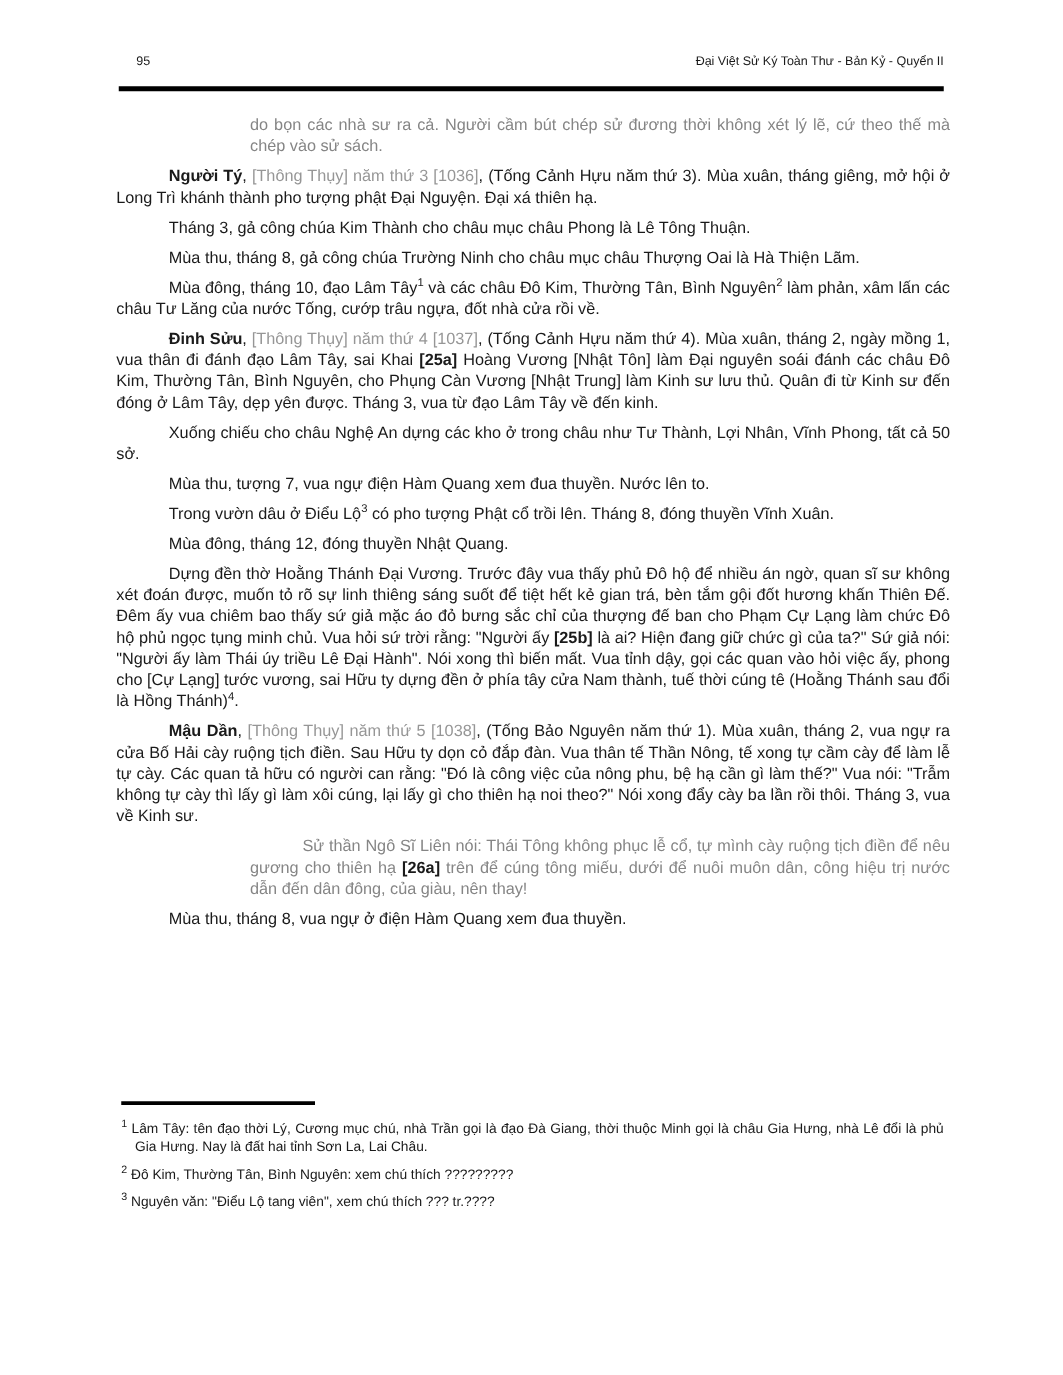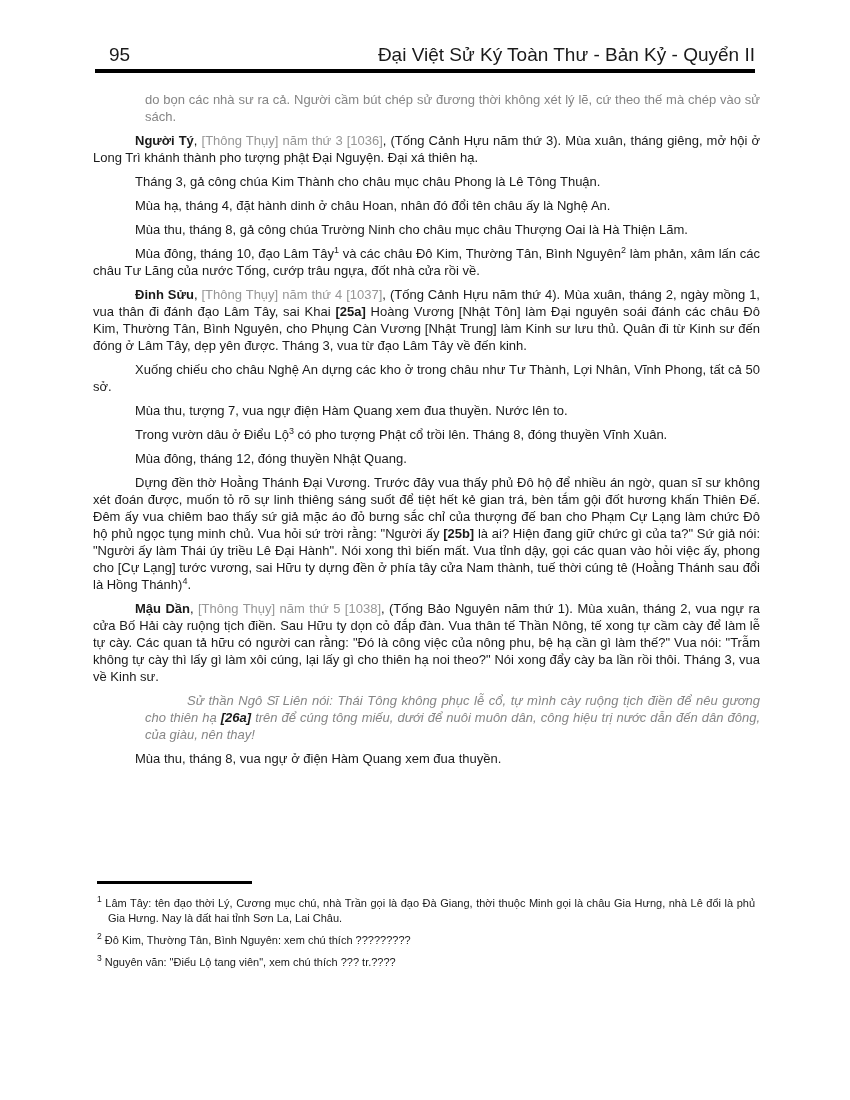--- a/index.html
+++ b/index.html
@@ -2,34 +2,34 @@
 <html style="--text: #1a1a1a; --muted-gray: #969696; --commentary-gray: #858585; --rule-black: #000000;"><head>
 <meta charset="utf-8">
 <style>
   * { margin:0; padding:0; box-sizing:border-box; }
   html, body { background:#ffffff; }
   .page {
     position:relative; width:850px; height:1100px; background:#ffffff;
     font-family:"Liberation Sans", sans-serif; color:var(--text,#1a1a1a);
     overflow:hidden;
   }
-  .header { position:absolute; left:95px; top:44px; width:660px; height:18px; font-size:19px; }
+  .header { position:absolute; left:95px; top:44px; width:660px; height:18px; font-size:10px; }
   .page-number { position:absolute; left:14px; top:0; }
   .doc-title { text-align:right; }
   .header-rule { position:absolute; left:95px; top:69px; width:660px; height:4px; background:var(--rule-black,#000); }
   .content {
     position:absolute; left:93px; top:91px; width:667px;
     font-size:13px; line-height:17px; text-align:justify;
   }
   .para { margin-bottom:7px; }
   .body { text-indent:42px; }
   .commentary, .commentary-cont {
-    margin-left:52px; color:var(--commentary-gray,#858585);
+    margin-left:107px; color:var(--commentary-gray,#858585);
   }
-  .commentary { text-indent:42px;font-style:italic; }
+  .commentary { text-indent:42px; }
   .run-b { font-weight:bold; color:var(--text,#1a1a1a); }
   .run-g { color:var(--muted-gray,#969696); }
   .run-sup { font-size:9px; vertical-align:super; line-height:0; }
   .footnotes {
     position:absolute; left:97px; top:881px; width:658px;
     font-size:11px; line-height:15px; text-align:justify;
   }
   .fn-rule { width:155px; height:3px; background:var(--rule-black,#000); margin-bottom:12px; }
   .footnote { margin-bottom:7px; padding-left:11px; text-indent:-11px; }
   .fn-marker { font-size:8.5px; vertical-align:super; line-height:0; }
@@ -43,21 +43,20 @@
     <span class="page-number">95</span>
     <div class="doc-title">Đại Việt Sử Ký Toàn Thư - Bản Kỷ - Quyển II</div>
   </div>
 
   <div class="header-rule"></div>
 
   <div class="content">
       <p class="para commentary-cont"><span>do bọn các nhà sư ra cả. Người cầm bút chép sử đương thời không xét lý lẽ, cứ theo thế mà chép vào sử sách.</span></p>
       <p class="para body"><span class="run-b">Người Tý</span><span>, </span><span class="run-g">[Thông Thụy] năm thứ 3 [1036]</span><span>, (Tống Cảnh Hựu năm thứ 3). Mùa xuân, tháng giêng, mở hội ở Long Trì khánh thành pho tượng phật Đại Nguyện. Đại xá thiên hạ.</span></p>
       <p class="para body"><span>Tháng 3, gả công chúa Kim Thành cho châu mục châu Phong là Lê Tông Thuận.</span></p>
-      <p class="para body"><span>Mùa hạ, tháng 4, đặt hành dinh ở châu Hoan, nhân đó đổi tên châu ấy là Nghệ An.</span></p>
       <p class="para body"><span>Mùa thu, tháng 8, gả công chúa Trường Ninh cho châu mục châu Thượng Oai là Hà Thiện Lãm.</span></p>
       <p class="para body"><span>Mùa đông, tháng 10, đạo Lâm Tây</span><span class="run-sup">1</span><span> và các châu Đô Kim, Thường Tân, Bình Nguyên</span><span class="run-sup">2</span><span> làm phản, xâm lấn các châu Tư Lăng của nước Tống, cướp trâu ngựa, đốt nhà cửa rồi về.</span></p>
       <p class="para body"><span class="run-b">Đinh Sửu</span><span>, </span><span class="run-g">[Thông Thụy] năm thứ 4 [1037]</span><span>, (Tống Cảnh Hựu năm thứ 4). Mùa xuân, tháng 2, ngày mồng 1, vua thân đi đánh đạo Lâm Tây, sai Khai </span><span class="run-b">[25a]</span><span> Hoàng Vương [Nhật Tôn] làm Đại nguyên soái đánh các châu Đô Kim, Thường Tân, Bình Nguyên, cho Phụng Càn Vương [Nhật Trung] làm Kinh sư lưu thủ. Quân đi từ Kinh sư đến đóng ở Lâm Tây, dẹp yên được. Tháng 3, vua từ đạo Lâm Tây về đến kinh.</span></p>
       <p class="para body"><span>Xuống chiếu cho châu Nghệ An dựng các kho ở trong châu như Tư Thành, Lợi Nhân, Vĩnh Phong, tất cả 50 sở.</span></p>
       <p class="para body"><span>Mùa thu, tượng 7, vua ngự điện Hàm Quang xem đua thuyền. Nước lên to.</span></p>
       <p class="para body"><span>Trong vườn dâu ở Điểu Lộ</span><span class="run-sup">3</span><span> có pho tượng Phật cổ trồi lên. Tháng 8, đóng thuyền Vĩnh Xuân.</span></p>
       <p class="para body"><span>Mùa đông, tháng 12, đóng thuyền Nhật Quang.</span></p>
       <p class="para body"><span>Dựng đền thờ Hoằng Thánh Đại Vương. Trước đây vua thấy phủ Đô hộ để nhiều án ngờ, quan sĩ sư không xét đoán được, muốn tỏ rõ sự linh thiêng sáng suốt để tiệt hết kẻ gian trá, bèn tắm gội đốt hương khấn Thiên Đế. Đêm ấy vua chiêm bao thấy sứ giả mặc áo đỏ bưng sắc chỉ của thượng đế ban cho Phạm Cự Lạng làm chức Đô hộ phủ ngọc tụng minh chủ. Vua hỏi sứ trời rằng: "Người ấy </span><span class="run-b">[25b]</span><span> là ai? Hiện đang giữ chức gì của ta?" Sứ giả nói: "Người ấy làm Thái úy triều Lê Đại Hành". Nói xong thì biến mất. Vua tỉnh dậy, gọi các quan vào hỏi việc ấy, phong cho [Cự Lạng] tước vương, sai Hữu ty dựng đền ở phía tây cửa Nam thành, tuế thời cúng tê (Hoằng Thánh sau đổi là Hồng Thánh)</span><span class="run-sup">4</span><span>.</span></p>
       <p class="para body"><span class="run-b">Mậu Dần</span><span>, </span><span class="run-g">[Thông Thụy] năm thứ 5 [1038]</span><span>, (Tống Bảo Nguyên năm thứ 1). Mùa xuân, tháng 2, vua ngự ra cửa Bố Hải cày ruộng tịch điền. Sau Hữu ty dọn cỏ đắp đàn. Vua thân tế Thần Nông, tế xong tự cầm cày để làm lễ tự cày. Các quan tả hữu có người can rằng: "Đó là công việc của nông phu, bệ hạ cần gì làm thế?" Vua nói: "Trẫm không tự cày thì lấy gì làm xôi cúng, lại lấy gì cho thiên hạ noi theo?" Nói xong đẩy cày ba lần rồi thôi. Tháng 3, vua về Kinh sư.</span></p>
       <p class="para commentary"><span>Sử thần Ngô Sĩ Liên nói: Thái Tông không phục lễ cổ, tự mình cày ruộng tịch điền để nêu gương cho thiên hạ </span><span class="run-b">[26a]</span><span> trên để cúng tông miếu, dưới để nuôi muôn dân, công hiệu trị nước dẫn đến dân đông, của giàu, nên thay!</span></p>

